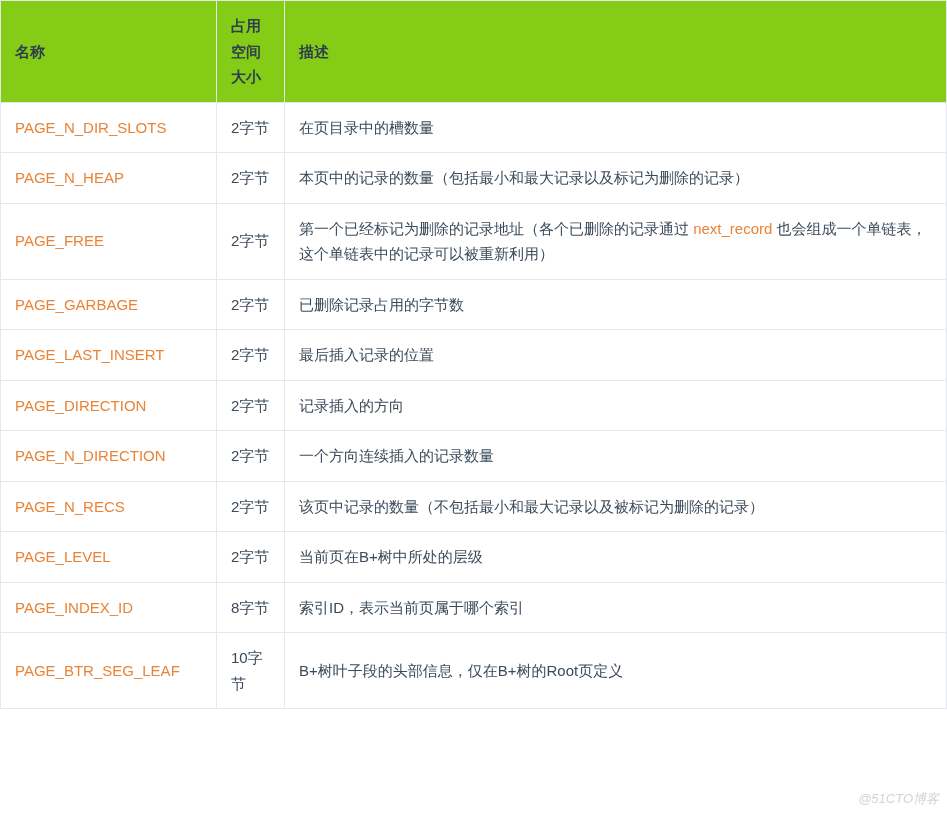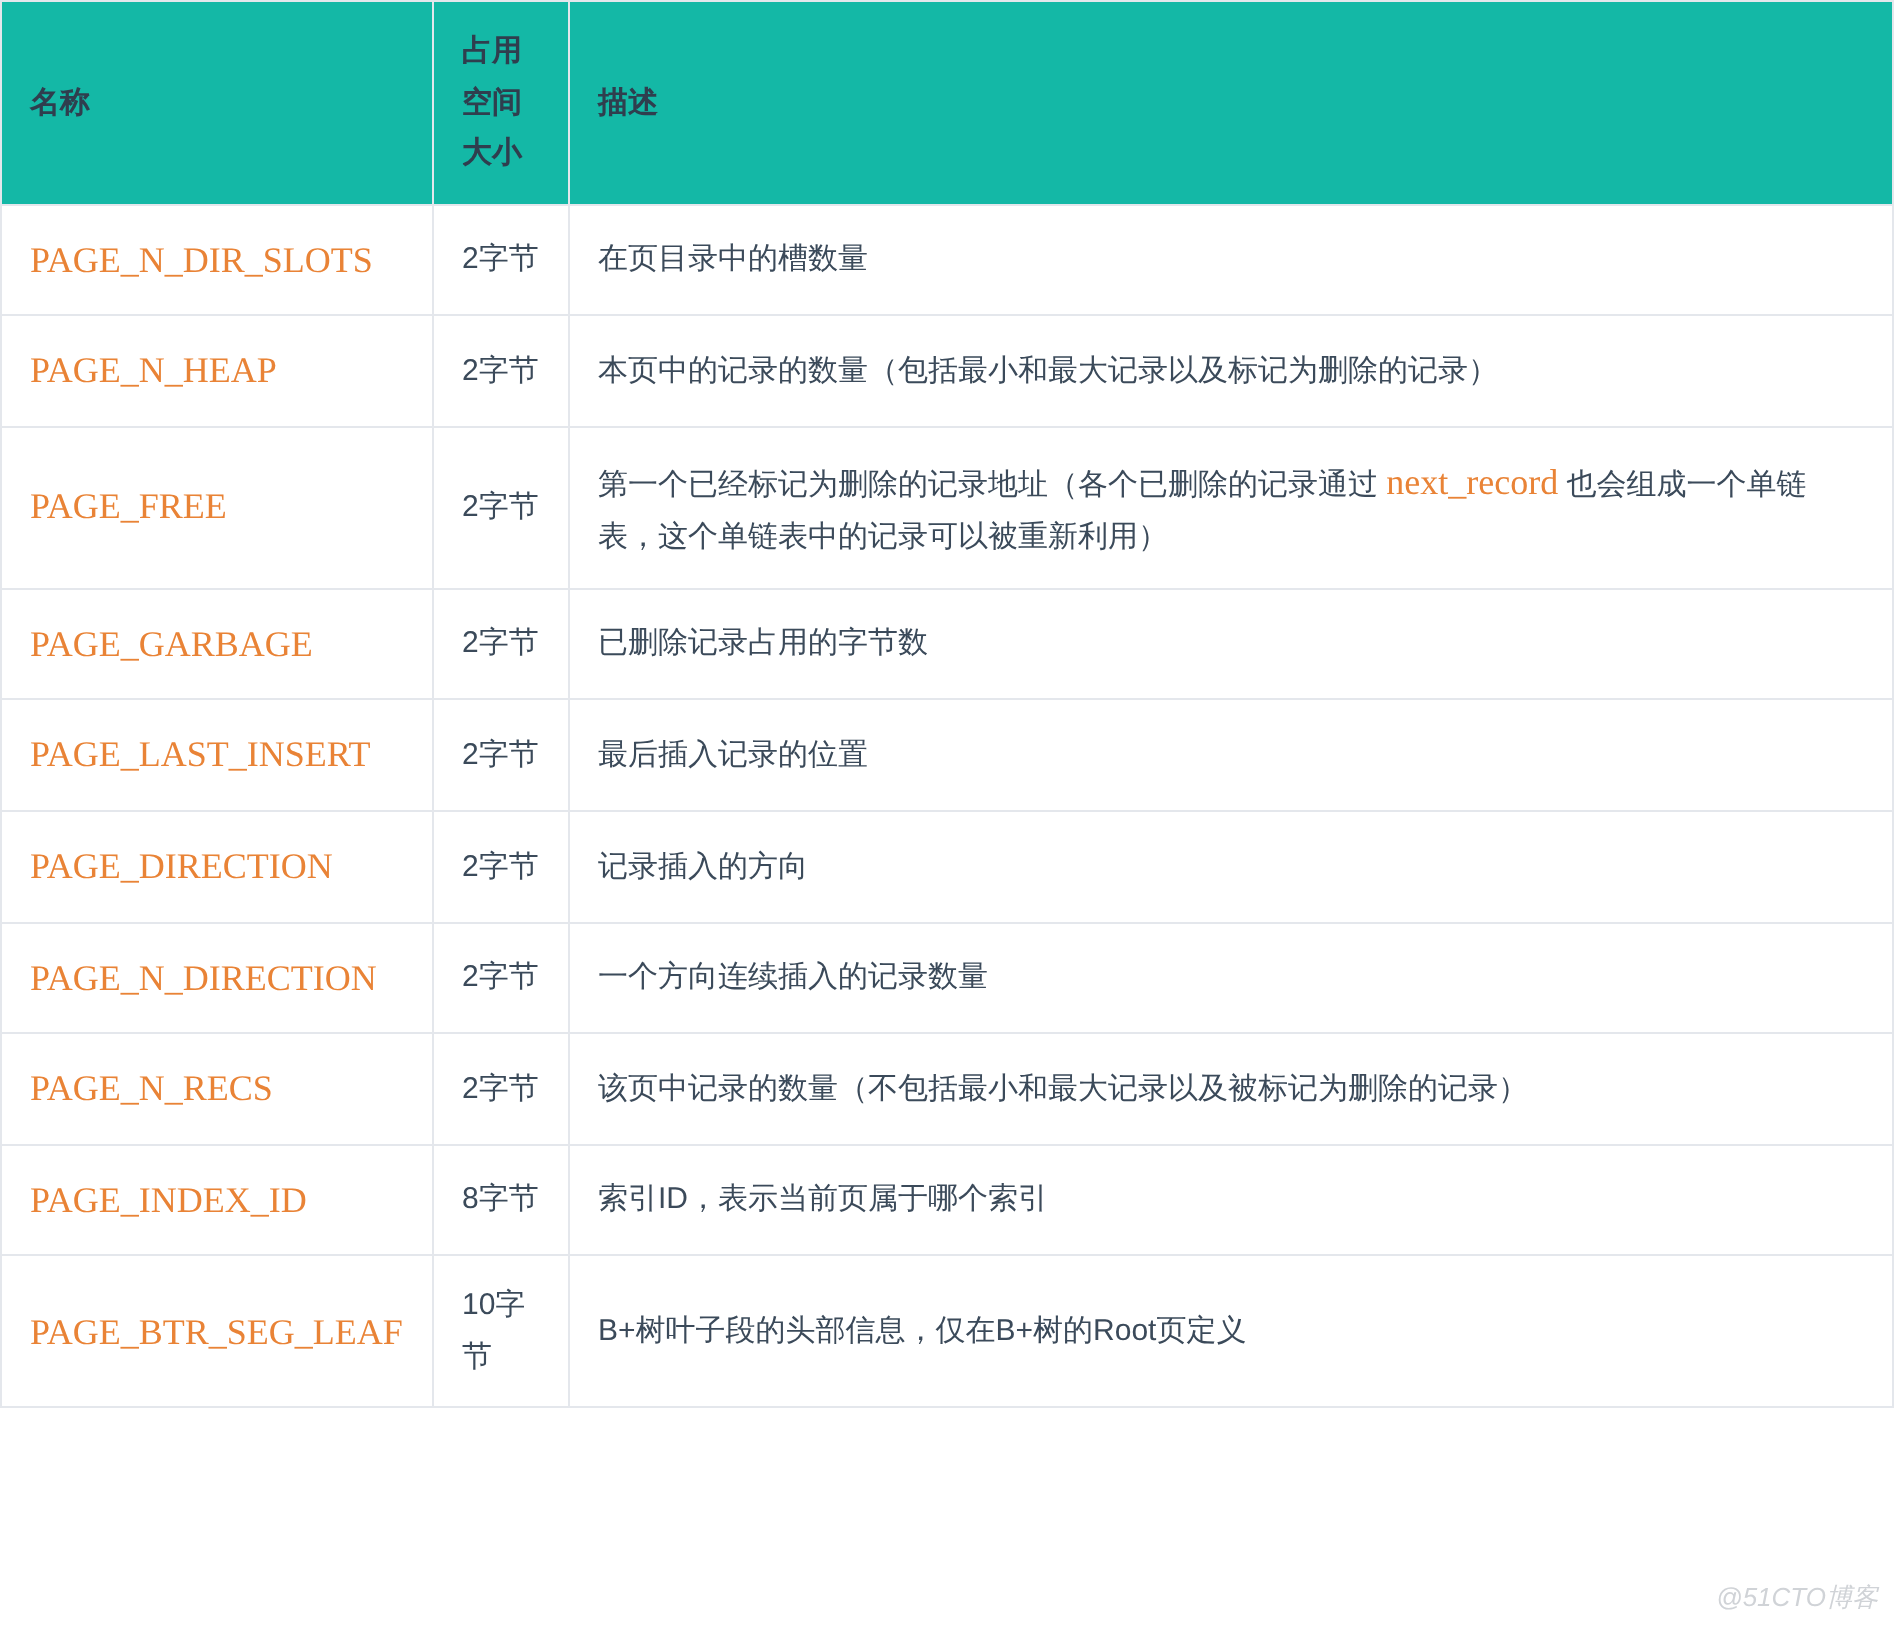--- a/index.html
+++ b/index.html
@@ -18,31 +18,31 @@
   }
   th, td {
     border: 1px solid #e4e7ec;
     padding: 12px 14px;
     text-align: left;
     vertical-align: middle;
     line-height: 1.7;
     word-break: break-word;
   }
   th {
-    background: #14b8a6;
+    background: #84cc16;
     font-weight: 600;
     color: #2f3e4e;
   }
   th.col-name { width: 216px; }
   th.col-size { width: 68px; }
   th.col-desc { }
   .code {
-    font-family: Liberation Serif, serif;
+    font-family: Liberation Sans, sans-serif;
     color: #e98336;
-    font-size: 18px;
+    font-size: 15px;
   }
   .watermark {
     position: fixed;
     right: 8px;
     bottom: 6px;
     color: #d0d3d7;
     font-size: 13px;
     font-style: italic;
     pointer-events: none;
   }
@@ -93,20 +93,25 @@
         <td><span class="code">PAGE_N_DIRECTION</span></td>
         <td>2字节</td>
         <td><span>一个方向连续插入的记录数量</span></td>
       </tr>
       <tr>
         <td><span class="code">PAGE_N_RECS</span></td>
         <td>2字节</td>
         <td><span>该页中记录的数量（不包括最小和最大记录以及被标记为删除的记录）</span></td>
       </tr>
       <tr>
+        <td><span class="code">PAGE_LEVEL</span></td>
+        <td>2字节</td>
+        <td><span>当前页在B+树中所处的层级</span></td>
+      </tr>
+      <tr>
         <td><span class="code">PAGE_INDEX_ID</span></td>
         <td>8字节</td>
         <td><span>索引ID，表示当前页属于哪个索引</span></td>
       </tr>
       <tr>
         <td><span class="code">PAGE_BTR_SEG_LEAF</span></td>
         <td>10字节</td>
         <td><span>B+树叶子段的头部信息，仅在B+树的Root页定义</span></td>
       </tr>
     </tbody>

